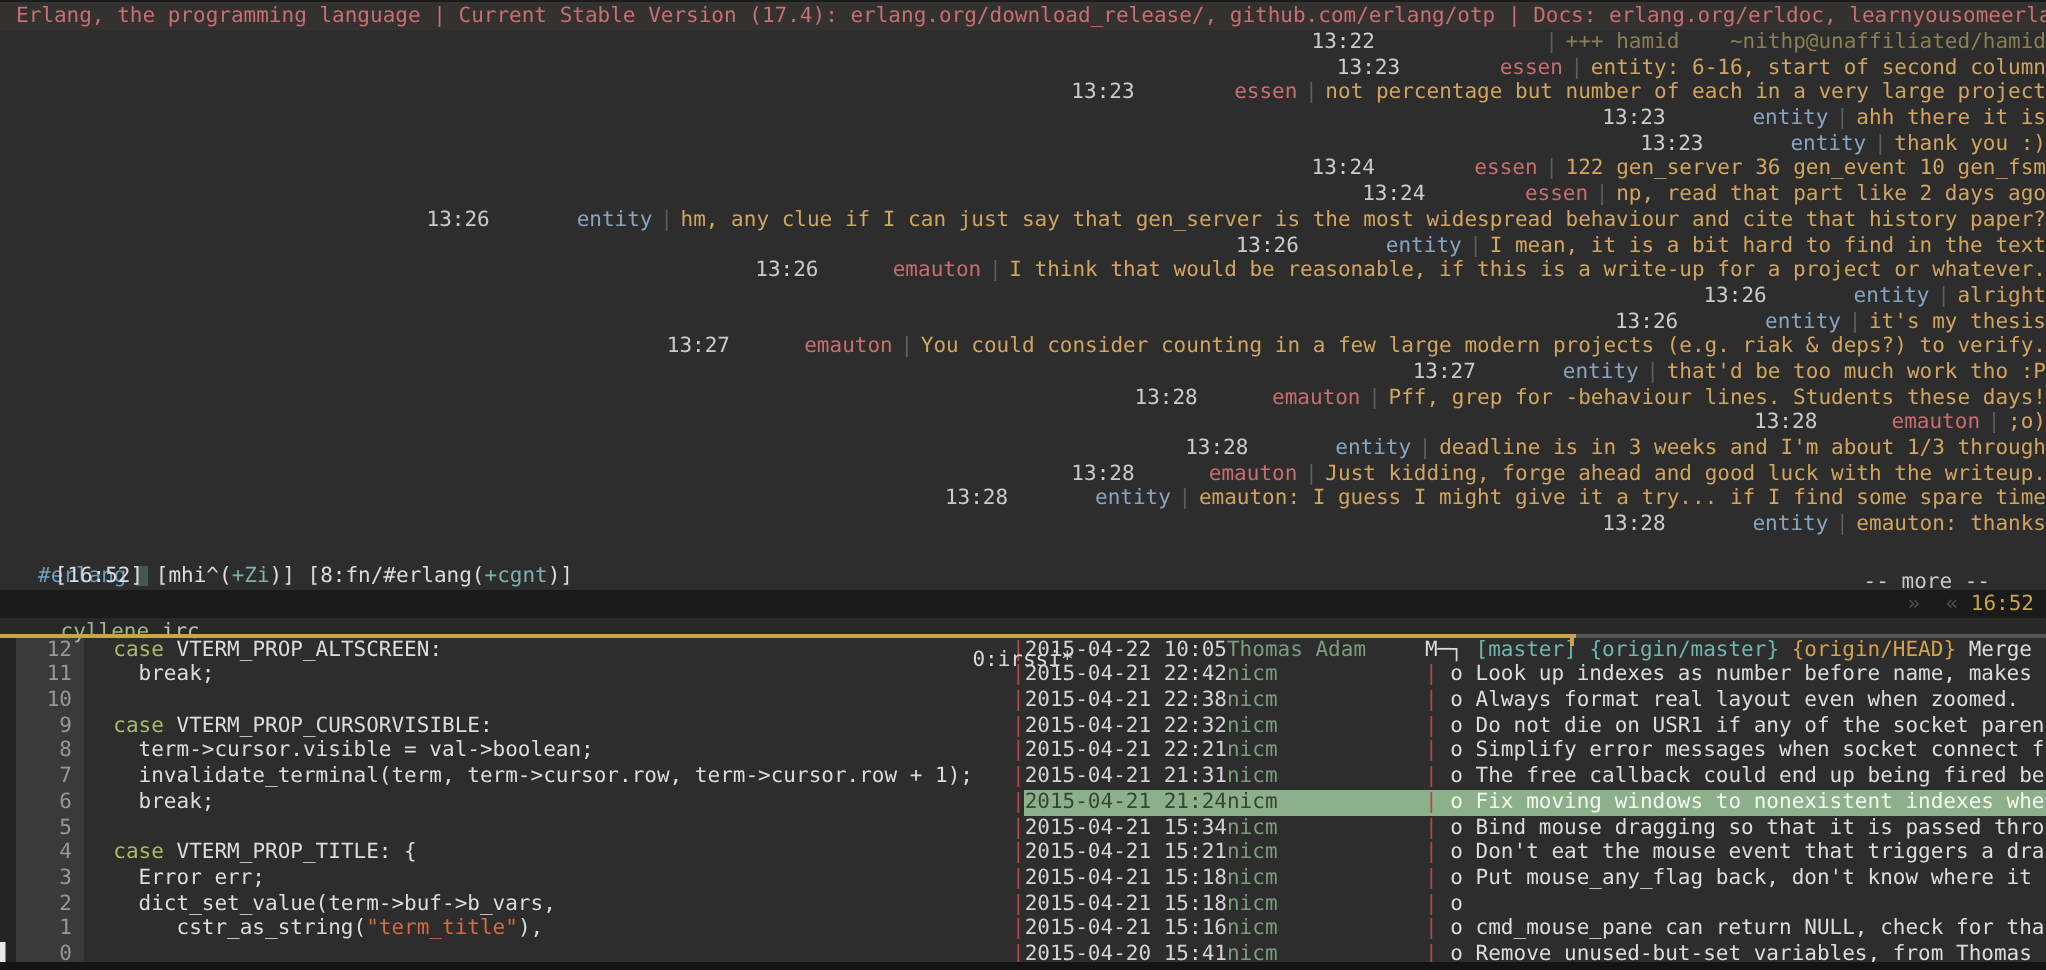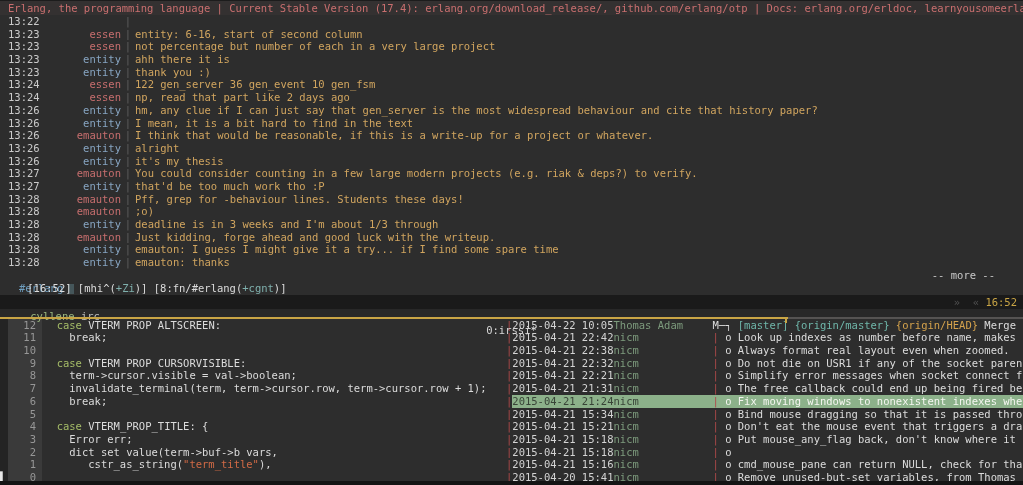--- a/index.html
+++ b/index.html
@@ -12,31 +12,31 @@
   }
   span { white-space:pre; }
 
   
   .topicbar {
     height:15px; line-height:14px; padding-left:8px;
     background:#343131; border-top:1px solid #1c1c1c;
     color:#c96f6f; overflow:hidden; white-space:pre;
   }
   .chat { height:254px; overflow:hidden; }
-  .chatrow { display:flex; height:12.7px; line-height:12.7px; white-space:pre; overflow:hidden; }
+  .chatrow { display:flex; height:12.7px; line-height:12.7px; white-space:pre; overflow:hidden;justify-content:flex-end; }
   .ts   { flex:0 0 45px; padding-left:8px; color:#cbcbcb; }
   .nick { flex:0 0 76px; text-align:right; }
   .vbar { flex:0 0 14px; text-align:center; color:#5e5e5e; }
   .msg  { color:#d1a55f; }
   .nc-salmon { color:#c76e6e; }
   .nc-blue   { color:#87a5c2; }
   .c-join    { color:#8a7f55; }
 
   .statusrow { position:relative; height:12.7px; line-height:12.7px; color:#d2d2d2; padding-left:2px; white-space:pre; }
-  .statusrow .more { position:absolute; right:28px; top:0; color:#c9c9c9; }
+  .statusrow .more { position:absolute; right:28px; top:16px; color:#c9c9c9; }
   .inputrow { height:13px; line-height:12.7px; padding-left:19px; }
   .inputrow .chan { color:#6f9fc0; }
   .inputcursor { display:inline-block; width:6px; height:10px; background:#45565a; margin-left:5px; vertical-align:middle; }
 
   
   .tmuxbar { position:relative; height:14px; line-height:14px; background:#1a1a1a; white-space:pre; }
   .tmux-session { color:#9ab87f; padding-left:5px; }
   .tmux-winlabel { color:#bdbdbd; }
   .tmux-center { position:absolute; left:0; right:0; text-align:center; color:#d8d8d8; }
   .tmux-right { position:absolute; right:6px; top:0; }
@@ -81,21 +81,21 @@
   .c-cyan { color:#7fb0ad; }
 </style>
 </head>
 <body>
 
 <div>
 
   <div class="topicbar">Erlang, the programming language | Current Stable Version (17.4): erlang.org/download_release/, github.com/erlang/otp | Docs: erlang.org/erldoc, learnyousomeerlang.com | Communi</div>
 
   <div class="chat">
-      <div class="chatrow"><span class="ts">13:22</span><span class="nick"></span><span class="vbar">|</span></div>
+      <div class="chatrow"><span class="ts">13:22</span><span class="nick"></span><span class="vbar">|</span><span class="msg c-join">+++ hamid    ~nithp@unaffiliated/hamid</span></div>
       <div class="chatrow"><span class="ts">13:23</span><span class="nick nc-salmon">essen</span><span class="vbar">|</span><span class="msg">entity: 6-16, start of second column</span></div>
       <div class="chatrow"><span class="ts">13:23</span><span class="nick nc-salmon">essen</span><span class="vbar">|</span><span class="msg">not percentage but number of each in a very large project</span></div>
       <div class="chatrow"><span class="ts">13:23</span><span class="nick nc-blue">entity</span><span class="vbar">|</span><span class="msg">ahh there it is</span></div>
       <div class="chatrow"><span class="ts">13:23</span><span class="nick nc-blue">entity</span><span class="vbar">|</span><span class="msg">thank you :)</span></div>
       <div class="chatrow"><span class="ts">13:24</span><span class="nick nc-salmon">essen</span><span class="vbar">|</span><span class="msg">122 gen_server 36 gen_event 10 gen_fsm</span></div>
       <div class="chatrow"><span class="ts">13:24</span><span class="nick nc-salmon">essen</span><span class="vbar">|</span><span class="msg">np, read that part like 2 days ago</span></div>
       <div class="chatrow"><span class="ts">13:26</span><span class="nick nc-blue">entity</span><span class="vbar">|</span><span class="msg">hm, any clue if I can just say that gen_server is the most widespread behaviour and cite that history paper?</span></div>
       <div class="chatrow"><span class="ts">13:26</span><span class="nick nc-blue">entity</span><span class="vbar">|</span><span class="msg">I mean, it is a bit hard to find in the text</span></div>
       <div class="chatrow"><span class="ts">13:26</span><span class="nick nc-salmon">emauton</span><span class="vbar">|</span><span class="msg">I think that would be reasonable, if this is a write-up for a project or whatever.</span></div>
       <div class="chatrow"><span class="ts">13:26</span><span class="nick nc-blue">entity</span><span class="vbar">|</span><span class="msg">alright</span></div>

